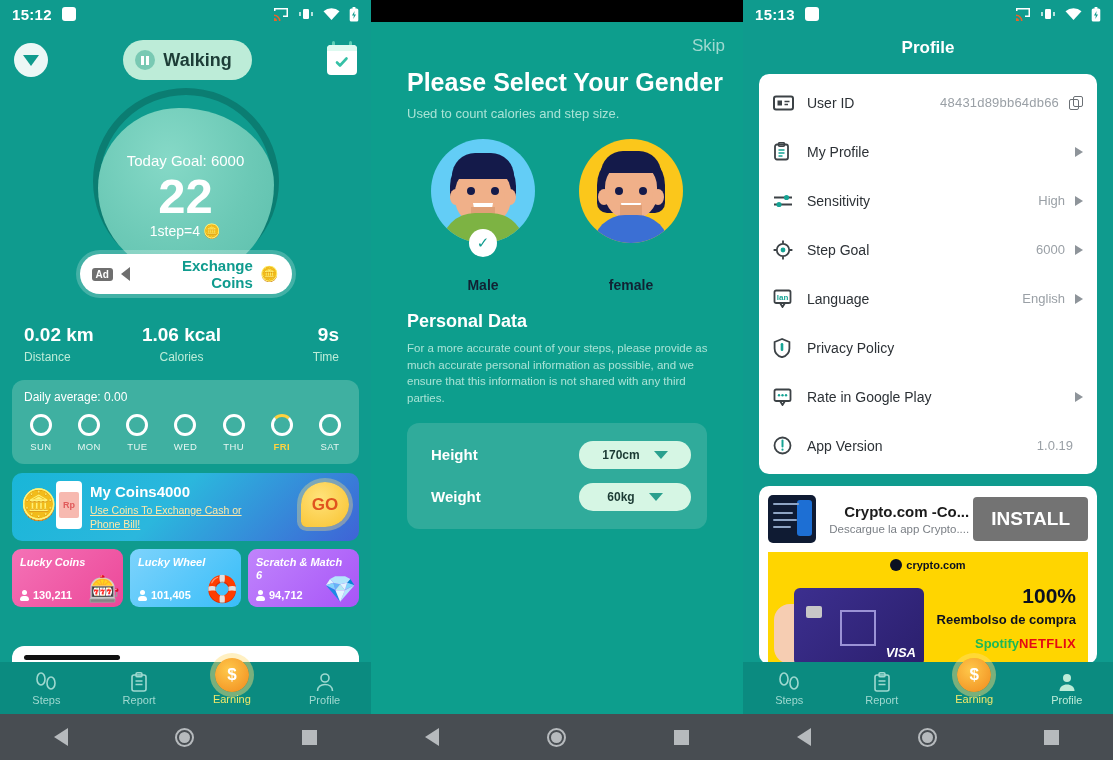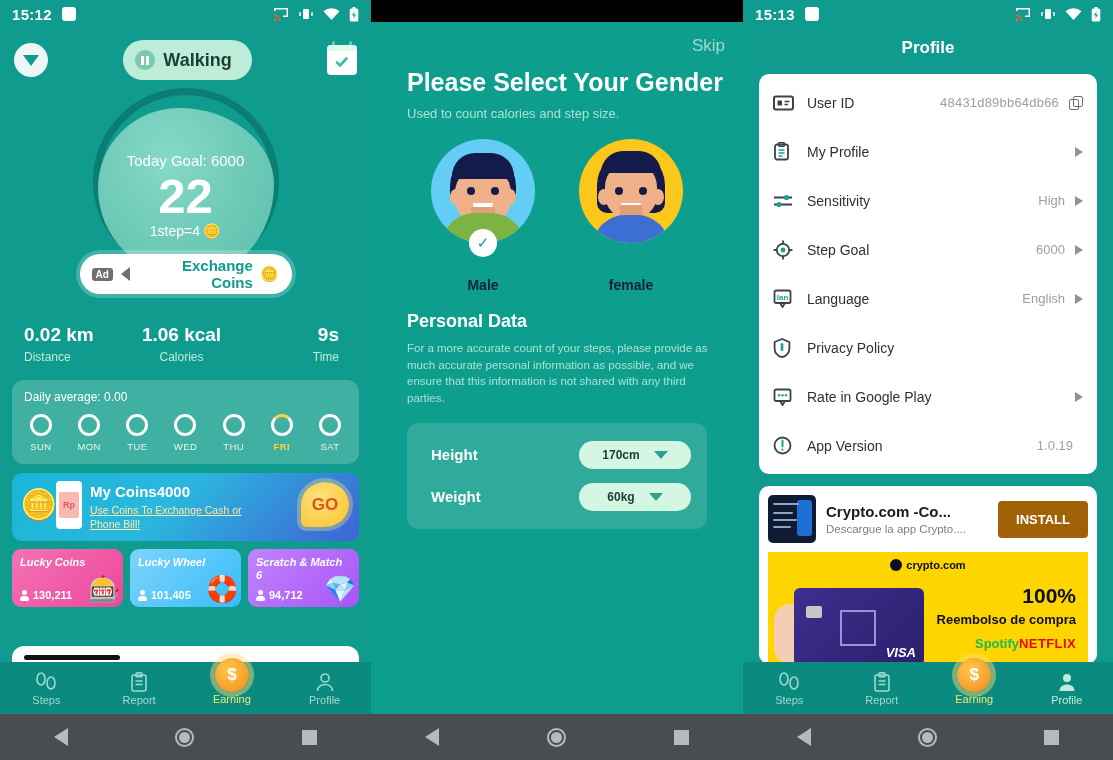--- a/index.html
+++ b/index.html
@@ -274,32 +274,32 @@
     border-bottom: 5px solid transparent; border-left: 8px solid #8e949a; }
   .copy-ico { position: relative; width: 14px; height: 14px; }
   .copy-ico i { position: absolute; width: 10px; height: 11px; border: 1.6px solid #6b7075; border-radius: 2px; }
   .copy-ico i:nth-child(1) { left: 0; top: 3px; }
   .copy-ico i:nth-child(2) { left: 4px; top: 0; }
 
   .ad-card {
     margin: 12px 16px 0 16px; background: #fff; border-radius: 10px;
     padding: 9px 9px 0 9px;
   }
-  .ad-head { display: flex; align-items: center; gap: 10px; }
+  .ad-head { display: flex; align-items: center; gap: 4px; text-align: right; }
   .ad-thumb { width: 48px; height: 48px; border-radius: 5px; background: #0f1b33;
     overflow:hidden; position: relative; flex-shrink: 0; }
   .ad-thumb .ph { position: absolute; right: 4px; top: 5px; width: 15px; height: 36px;
     background: #1d6fd4; border-radius: 3px; }
   .ad-thumb .ln { position: absolute; left: 5px; background: #8ea4c4; height: 2px; border-radius: 1px;}
   .ad-meta { flex: 1; min-width: 0; }
   .ad-t { font-size: 15px; font-weight: bold; color: #1b1b1b; white-space: nowrap;
     overflow: hidden; text-overflow: ellipsis; }
   .ad-d { font-size: 11.5px; color: #7a7f85; margin-top: 3px; white-space: nowrap;
     overflow: hidden; text-overflow: ellipsis; }
-  .install-btn { background: #a16207; color: #fff; font-weight: bold; font-size: 13px;
+  .install-btn { background: #737373; color: #fff; font-weight: bold; font-size: 19px;
     padding: 11px 18px; border-radius: 4px; flex-shrink: 0; }
   .ad-banner { margin-top: 9px; background: #ffd500; height: 112px; position: relative; overflow: hidden; }
   .ad-logo { position: absolute; top: 7px; left: 0; right: 0; text-align: center;
     font-size: 11px; font-weight: bold; color: #0b1021; }
   .ad-logo .mark { display: inline-block; width: 12px; height: 12px; background: #0b1021;
     border-radius: 50%; margin-right: 4px; vertical-align: -2px; }
   .ad-card-img { position: absolute; left: 26px; top: 36px; width: 130px; height: 78px;
     background: linear-gradient(135deg,#3c2f8f,#2b1f6d); border-radius: 6px; }
   .ad-chip { position: absolute; left: 12px; top: 18px; width: 16px; height: 12px;
     background: #c7c7c7; border-radius: 2px; }

